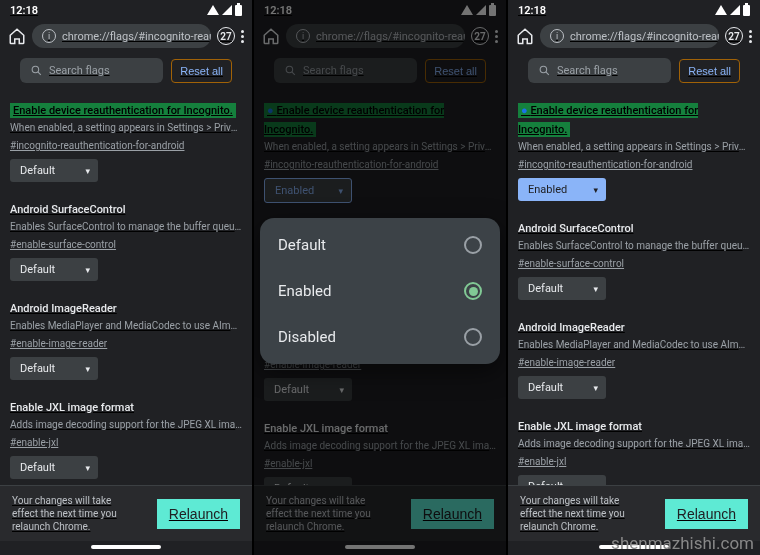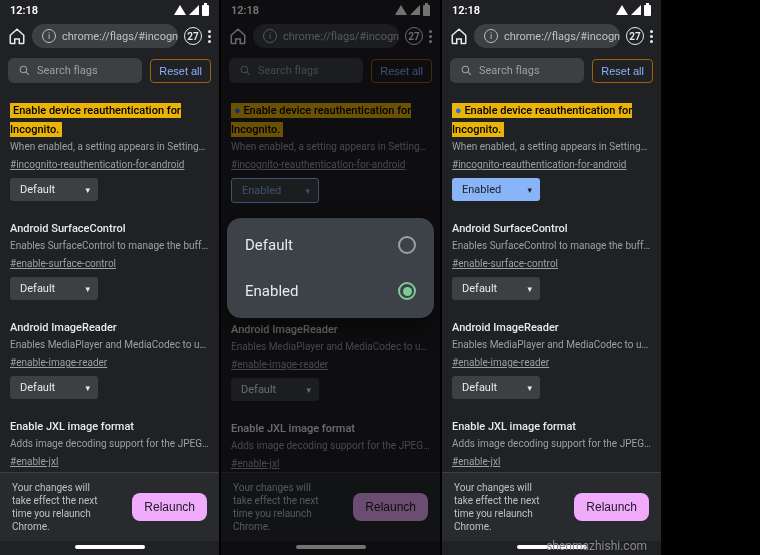--- a/index.html
+++ b/index.html
@@ -1,58 +1,58 @@
 <!DOCTYPE html>
 <html><head>
 <meta charset="utf-8">
 <style>
   * { box-sizing: border-box; margin: 0; padding: 0; }
   body { background: #000; font-family: -apple-system, Roboto, sans-serif; overflow: hidden; }
-  .container { display: flex; width: 661px; height: 555px; gap: 2px; position: relative; }
+  .container { display: flex; width: 760px; height: 555px; gap: 2px; position: relative; text-decoration: underline; }
   .screen { flex: 1; background: #202124; color: #e8eaed; position: relative; display: flex; flex-direction: column; overflow: hidden; }
   .screen.dimmed .dim-overlay { position:absolute; inset:0; background:rgba(0,0,0,0.55); z-index:5; }
   .statusbar { display: flex; justify-content: space-between; align-items: center; padding: 4px 10px; font-size: 11px; font-weight: 600; color:#fff; height:20px; }
   .status-icons { display:flex; gap:3px; align-items:center; }
   .wifi { width:12px; height:10px; background:#fff; clip-path: polygon(50% 0, 100% 100%, 0 100%); }
   .sig { width:10px; height:10px; background:#fff; clip-path: polygon(0 100%, 100% 100%, 100% 0); }
   .batt { width:7px; height:11px; background:#fff; border-radius:1px; position:relative; }
   .batt::before { content:''; position:absolute; top:-2px; left:2px; width:3px; height:2px; background:#fff; }
   .toolbar { display:flex; align-items:center; gap:6px; padding:4px 8px; }
   .home-btn, .tabs-btn, .menu-btn { color:#e8eaed; display:flex; align-items:center; justify-content:center; }
   .home-btn svg, .menu-btn svg { width:18px; height:18px; }
   .url-bar { flex:1; background:#3c4043; border-radius:20px; padding:5px 10px; display:flex; align-items:center; gap:6px; font-size:11px; color:#bdc1c6; overflow:hidden; white-space:nowrap; }
   .info-icon { width:14px; height:14px; border:1.5px solid #bdc1c6; border-radius:50%; display:flex; align-items:center; justify-content:center; font-size:9px; flex-shrink:0; }
   .tabs-btn { width:18px; height:18px; border:1.5px solid #e8eaed; border-radius:9px; font-size:10px; font-weight:600; display:flex; align-items:center; justify-content:center; }
   .dots { display:flex; flex-direction:column; gap:2px; }
   .dots span { width:3px; height:3px; background:#e8eaed; border-radius:50%; }
-  .searchbar { display:flex; gap:8px; padding:6px 8px; align-items:center;justify-content:flex-end; }
+  .searchbar { display:flex; gap:8px; padding:6px 20px; align-items:center;justify-content:flex-end; }
   .search-input-wrap { flex:1; background:#3c4043; border-radius:6px; padding:6px 10px; display:flex; align-items:center; gap:6px; font-size:11px; color:#9aa0a6; }
   .mag { width:13px; height:13px; }
   .reset-btn { border:1px solid #a16207; border-radius:4px; padding:5px 8px; font-size:11px; color:#8ab4f8; background:transparent; }
   .content { flex:1; overflow:hidden; padding:0 8px; }
   .flag { padding:10px 2px 6px; }
   .flag-title { font-size:11px; font-weight:500; display:inline; }
-  .flag-title.hl { background:#eab308; color:#000; padding:1px 3px; }
+  .flag-title.hl { background:#15803d; color:#000; padding:1px 3px; }
   .flag-title.hl-dot::before { content:'● '; color:#1a73e8; }
   .flag-desc { font-size:10px; color:#9aa0a6; margin-top:3px; line-height:1.3; overflow:hidden; text-overflow:ellipsis; white-space:nowrap; }
   .flag-anchor { font-size:10px; color:#9aa0a6; text-decoration:underline; margin-top:0; display:inline-block; }
   .select { margin-top:6px; background:#3c4043; border:none; color:#e8eaed; font-size:11px; padding:5px 24px 5px 10px; border-radius:3px; position:relative; display:inline-flex; align-items:center; min-width:88px; }
   .select::after { content:'▾'; position:absolute; right:8px; font-size:9px; }
   .select.enabled { background:#8ab4f8; color:#202124; }
   .select.enabled-outline { background:#3c4043; border:1px solid #8ab4f8; color:#8ab4f8; }
   .footer { display:flex; align-items:center; gap:22px; padding:8px 12px; background:#292a2d; font-size:10px; color:#bdc1c6; border-top:1px solid #3c4043; }
   .footer-text { flex:1; line-height:1.3; }
-  .relaunch-btn { background:#f0abfc; color:#202124; border:none; border-radius:8px; padding:7px 12px; font-size:12px; font-weight:500; }
+  .relaunch-btn { background:#5eead4; color:#202124; border:none; border-radius:0; padding:7px 12px; font-size:14px; font-weight:500; }
   .navhandle { height:4px; width:70px; background:#fff; border-radius:2px; margin:4px auto 6px; }
   .dropdown { position:absolute; left:6px; right:6px; top:218px; background:#3c4247; border-radius:14px; z-index:10; padding:4px 0; box-shadow:0 8px 24px rgba(0,0,0,0.5); }
   .drop-item { display:flex; justify-content:space-between; align-items:center; padding:14px 18px; font-size:15px; color:#e8eaed; }
   .radio { width:18px; height:18px; border:2px solid #9aa0a6; border-radius:50%; display:flex; align-items:center; justify-content:center; }
   .radio.sel { border-color:#81c995; }
   .radio.sel::after { content:''; width:9px; height:9px; background:#81c995; border-radius:50%; }
-  .watermark { position:absolute; bottom:2px; right:14px; font-size:12px; color:#888; z-index:20; }
+  .watermark { position:absolute; bottom:2px; right:6px; font-size:17px; color:#888; z-index:20; }
 </style>
 </head>
 <body>
 
 <div class="container">
 
   <div class="screen">
     <div class="statusbar">
       <span>12:18</span>
       <div class="status-icons">
@@ -222,20 +222,24 @@
     <div class="dim-overlay"></div>
     <div class="dropdown">
       <div class="drop-item">
         <span>Default</span>
         <div class="radio"></div>
       </div>
       <div class="drop-item">
         <span>Enabled</span>
         <div class="radio sel"></div>
       </div>
+      <div class="drop-item">
+        <span>Disabled</span>
+        <div class="radio"></div>
+      </div>
     </div>
   </div>
 
   <div class="screen">
     <div class="statusbar">
       <span>12:18</span>
       <div class="status-icons">
         <div class="wifi"></div>
         <div class="sig"></div>
         <div class="batt"></div>

